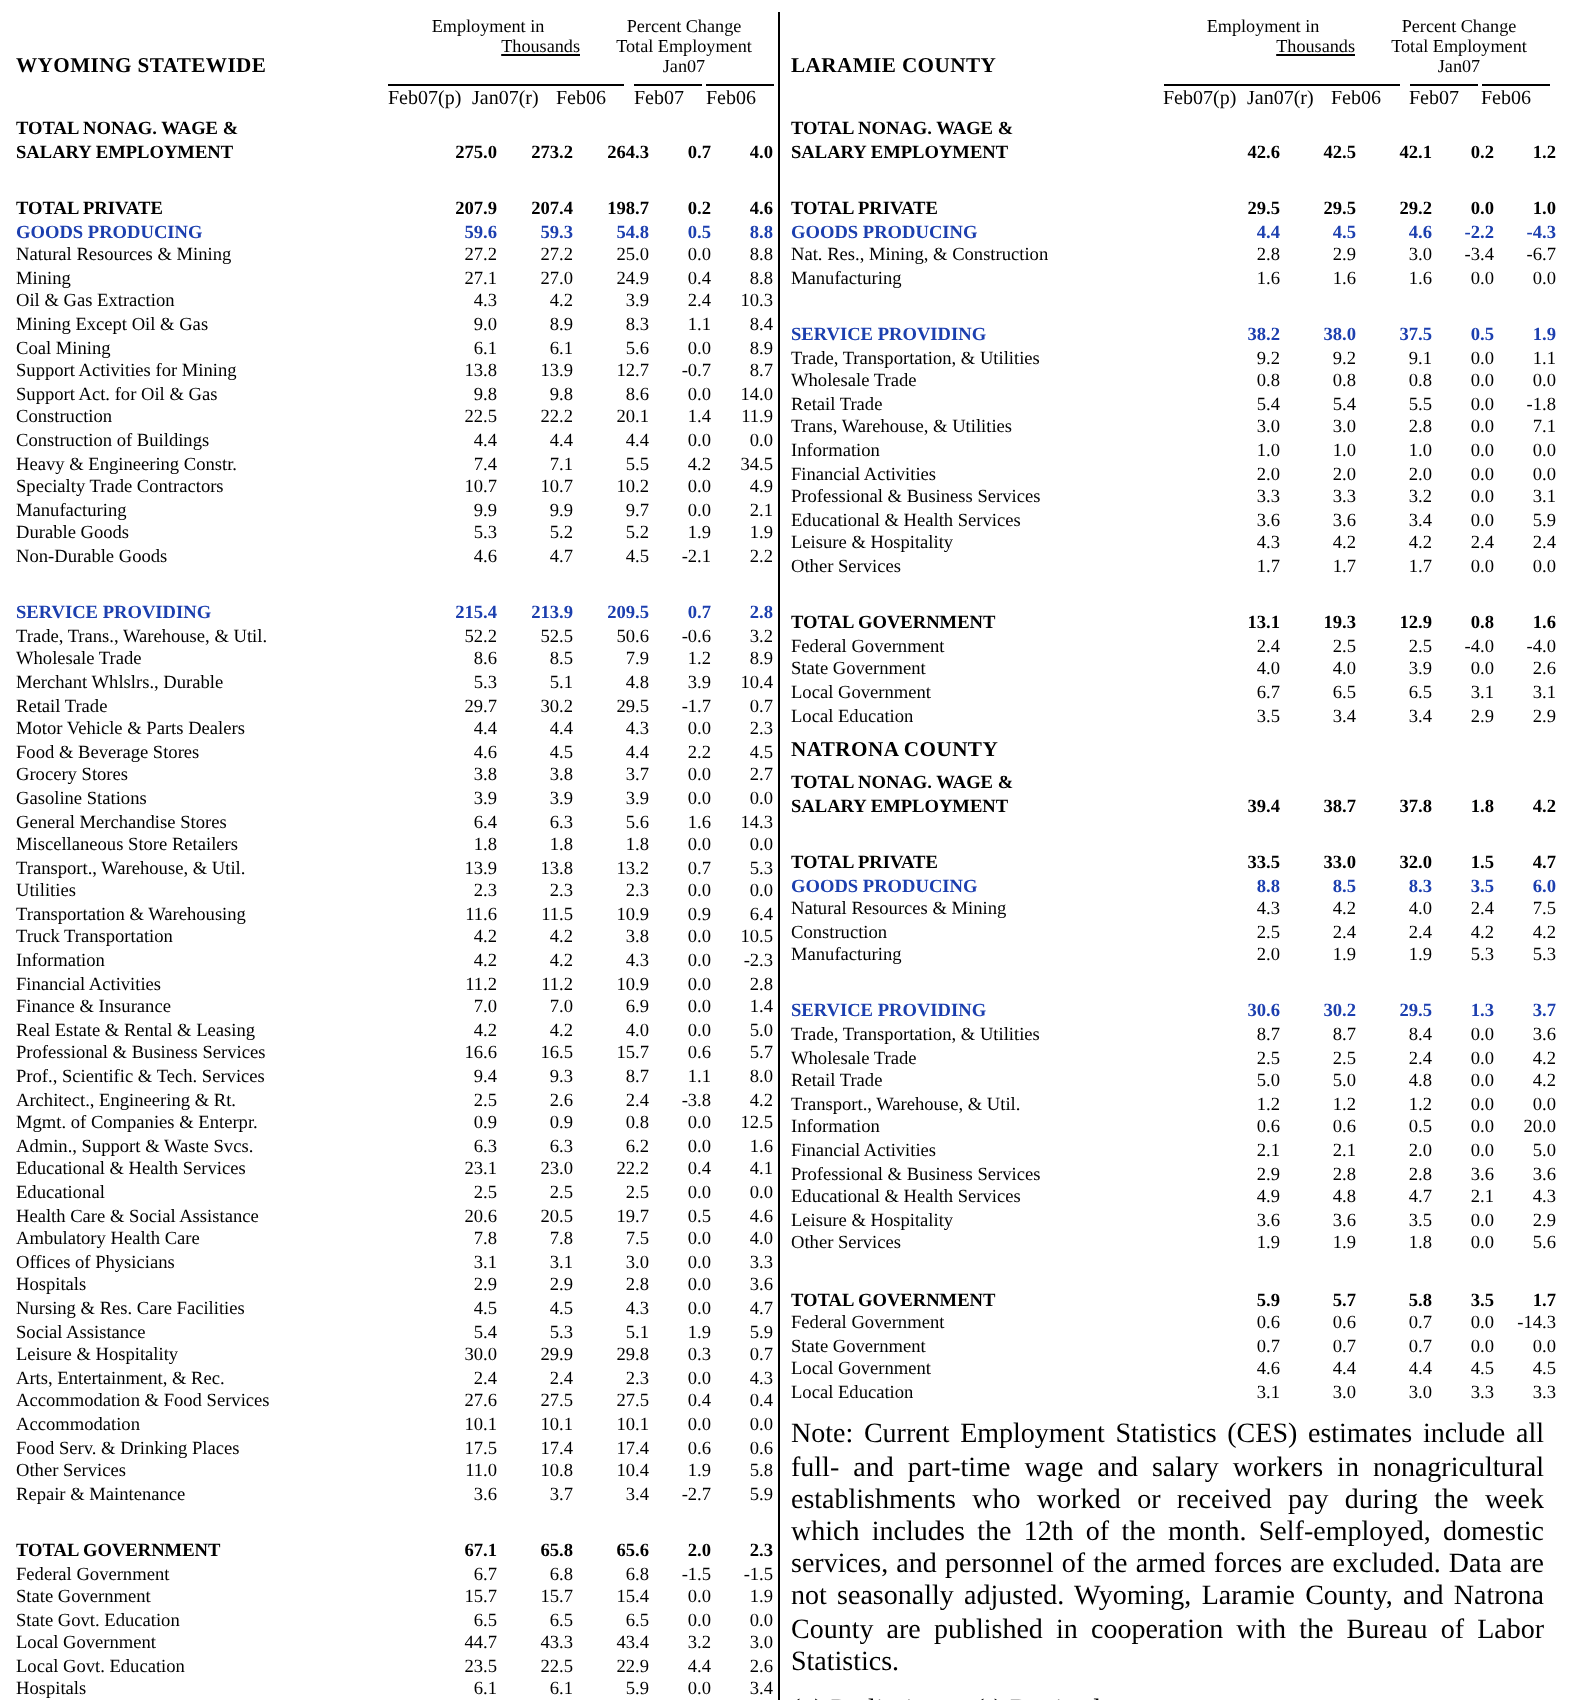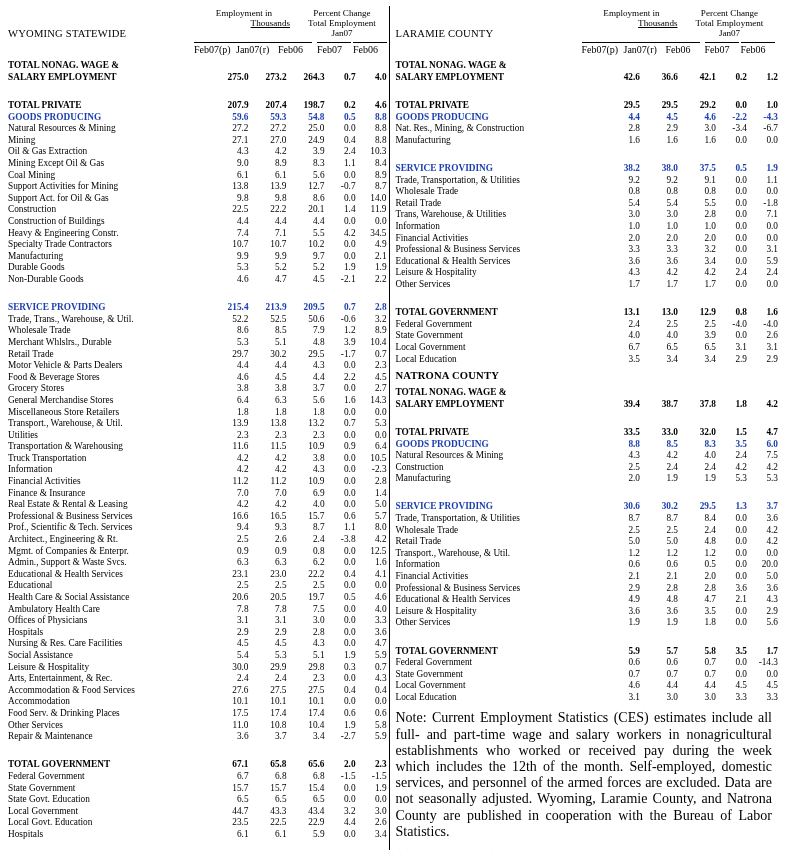--- a/index.html
+++ b/index.html
@@ -52,21 +52,21 @@
   }
   .lbl { text-align: left; }
   .num { text-align: right; width: 38px; padding-right: 1px; }
   .num2 { text-align: right; width: 31px; padding-right: 1px; }
 
   tr.r td { height: 11.6px; }
 
   
   .hdr-area { position: relative; height: 48px; }
   .hdr-title {
-    font-weight: normal;
+    font-weight: bold;
     font-size: 10.6px;
     letter-spacing: 0.2px;
     position: absolute;
     left: 0;
     top: 22px;
   }
   .hdr-group {
     position: absolute;
     font-size: 9.1px;
     text-align: center;
@@ -355,20 +355,28 @@
           </tr>
           <tr class="r">
             <td class="lbl ind3">Grocery Stores</td>
             <td class="num">3.8</td>
             <td class="num">3.8</td>
             <td class="num">3.7</td>
             <td class="num2">0.0</td>
             <td class="num2">2.7</td>
           </tr>
           <tr class="r">
+            <td class="lbl ind2">Gasoline Stations</td>
+            <td class="num">3.9</td>
+            <td class="num">3.9</td>
+            <td class="num">3.9</td>
+            <td class="num2">0.0</td>
+            <td class="num2">0.0</td>
+          </tr>
+          <tr class="r">
             <td class="lbl ind2">General Merchandise Stores</td>
             <td class="num">6.4</td>
             <td class="num">6.3</td>
             <td class="num">5.6</td>
             <td class="num2">1.6</td>
             <td class="num2">14.3</td>
           </tr>
           <tr class="r">
             <td class="lbl ind2">Miscellaneous Store Retailers</td>
             <td class="num">1.8</td>
@@ -701,21 +709,21 @@
             <td class="lbl bold">TOTAL NONAG. WAGE &amp;</td>
             <td class="num bold"></td>
             <td class="num bold"></td>
             <td class="num bold"></td>
             <td class="num2 bold"></td>
             <td class="num2 bold"></td>
           </tr>
           <tr class="r">
             <td class="lbl bold">SALARY EMPLOYMENT</td>
             <td class="num bold">42.6</td>
-            <td class="num bold">36.6</td>
+            <td class="num bold">42.5</td>
             <td class="num bold">42.1</td>
             <td class="num2 bold">0.2</td>
             <td class="num2 bold">1.2</td>
           </tr>
           <tr class="spacer-sm">
             <td colspan="6"></td>
           </tr>
           <tr class="r">
             <td class="lbl"></td>
             <td class="num"></td>
@@ -862,21 +870,21 @@
             <td class="lbl"></td>
             <td class="num"></td>
             <td class="num"></td>
             <td class="num"></td>
             <td class="num2"></td>
             <td class="num2"></td>
           </tr>
           <tr class="r">
             <td class="lbl bold">TOTAL GOVERNMENT</td>
             <td class="num bold">13.1</td>
-            <td class="num bold">13.0</td>
+            <td class="num bold">19.3</td>
             <td class="num bold">12.9</td>
             <td class="num2 bold">0.8</td>
             <td class="num2 bold">1.6</td>
           </tr>
           <tr class="r">
             <td class="lbl">Federal Government</td>
             <td class="num">2.4</td>
             <td class="num">2.5</td>
             <td class="num">2.5</td>
             <td class="num2">-4.0</td>

